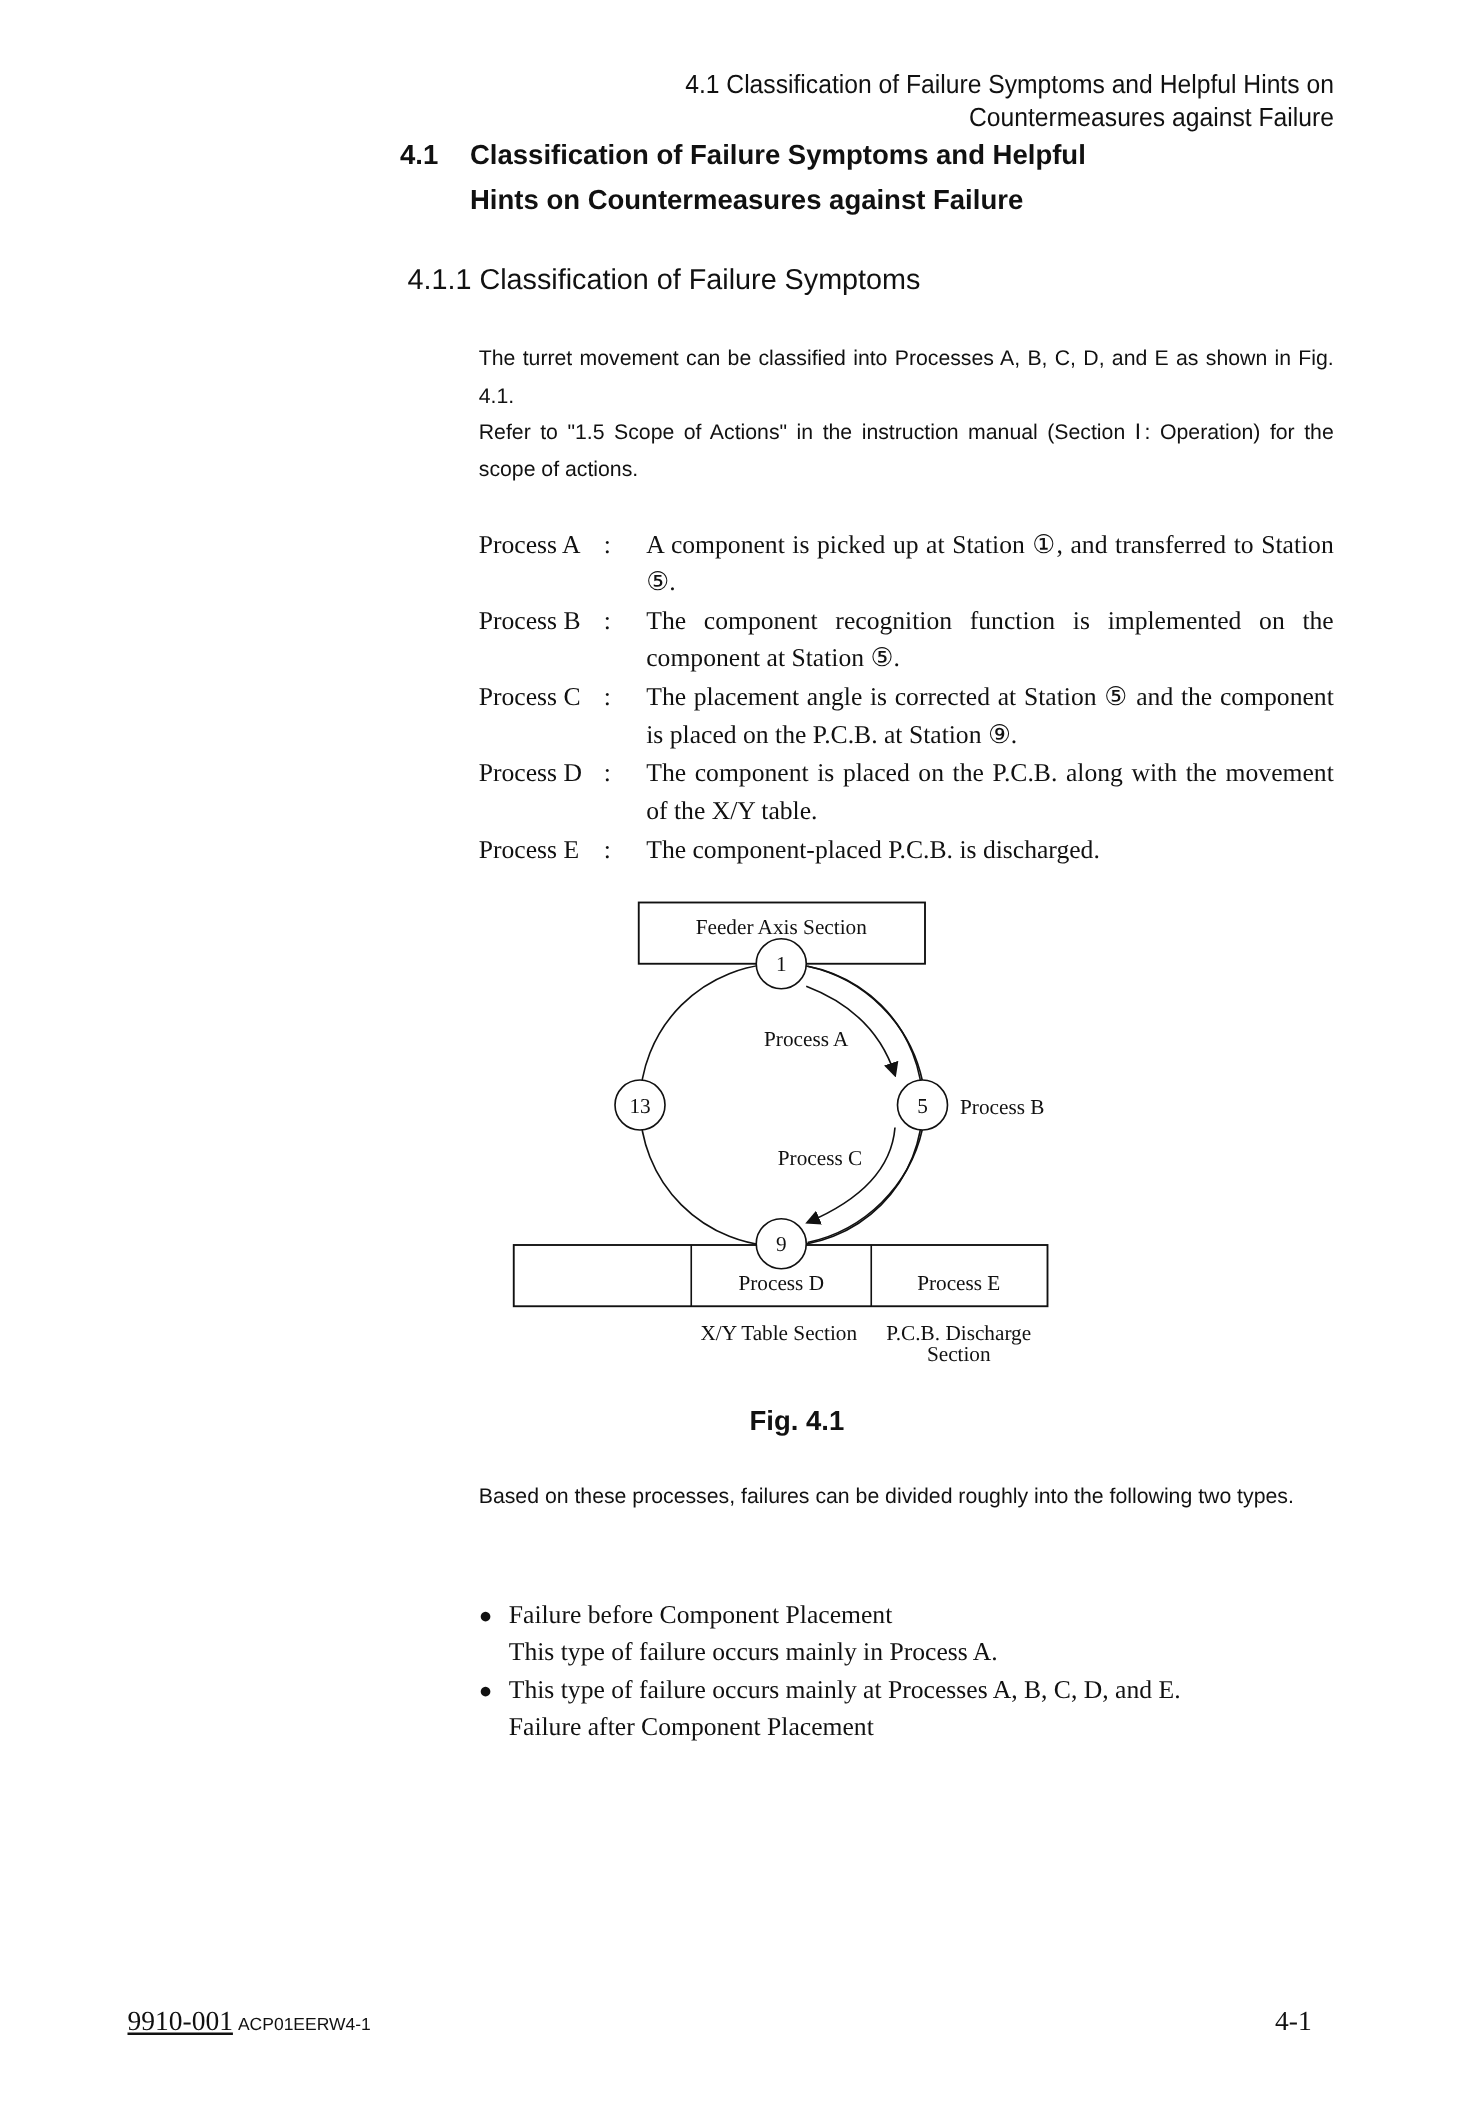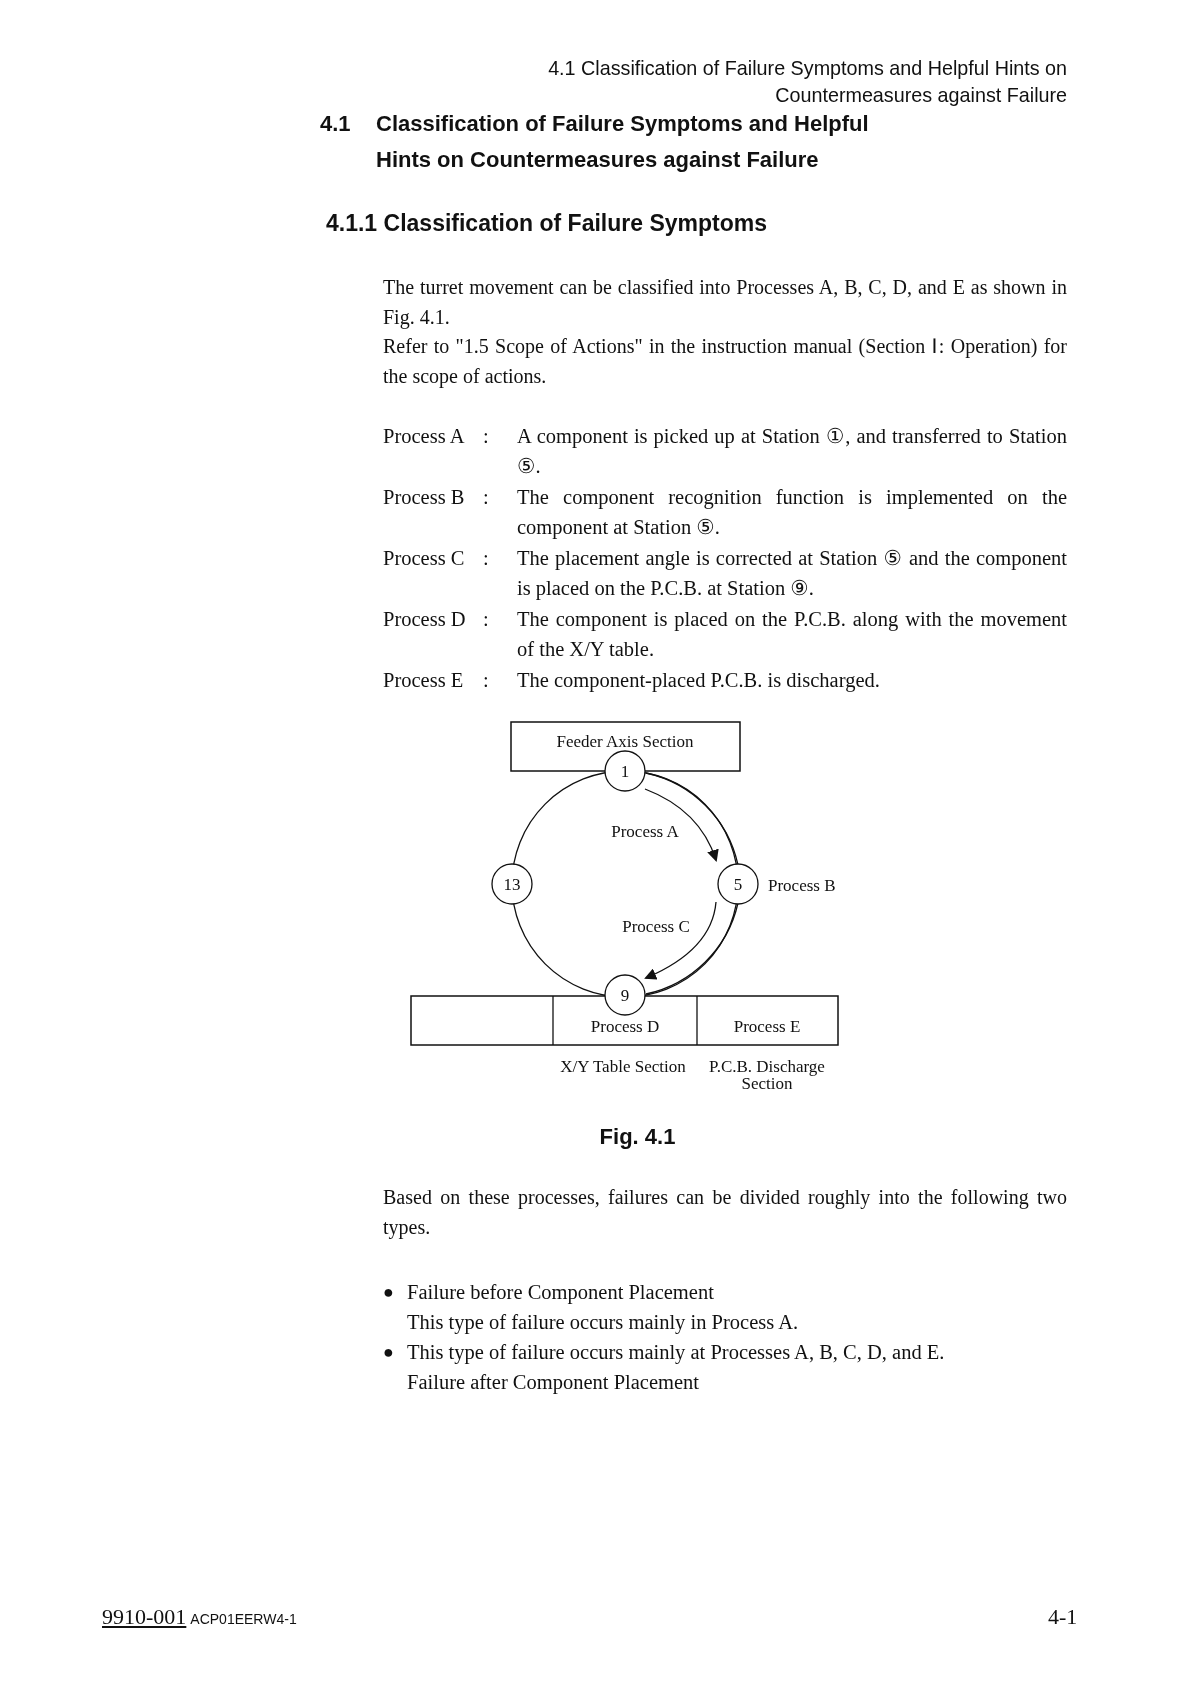--- a/index.html
+++ b/index.html
@@ -2,35 +2,35 @@
 <html><head>
 <meta charset="utf-8">
 <style>
   html, body { margin:0; padding:0; background:#ffffff; }
   body { width:1187px; height:1684px; position:relative; overflow:hidden; color:#111; }
   .abs { position:absolute; }
   .running-head { right:120px; top:54px; text-align:right; font-size:21px; line-height:27px; font-family:"Liberation Sans", sans-serif; transform:scaleX(0.94); transform-origin:right; }
   .h1 { left:320px; top:106px; width:747px; font-size:22px; font-weight:bold; line-height:36px; font-family:"Liberation Sans", sans-serif; }
   .h1 .num { display:inline-block; width:56px; }
   .h1 .line2 { padding-left:56px; display:block; }
-  .h2 { left:326px; top:210px; font-size:23px; font-weight:bold; font-family:"Liberation Sans", sans-serif; }
-  .body-text { left:383px; width:684px; font-size:20px; line-height:30px; font-family:Liberation Serif, serif; text-align:justify; }
+  .h2 { left:326px; top:210px; font-size:23px; font-weight:normal; font-family:"Liberation Sans", sans-serif; }
+  .body-text { left:383px; width:684px; font-size:17px; line-height:30px; font-family:Liberation Sans, sans-serif; text-align:justify; }
   .proc-list { left:383px; top:422px; width:684px; font-family:"Liberation Serif", serif; font-size:20.5px; line-height:29.5px; }
   .proc-row { display:flex; margin-bottom:2px; }
   .proc-label { width:100px; flex:none; }
   .proc-colon { width:14px; flex:none; }
   .proc-desc { flex:1; text-align:justify; text-align-last:left;margin-left:20px; }
   .fig-caption { left:0; width:1187px; top:1124px; text-align:center; font-size:22px; font-weight:bold; font-family:"Liberation Sans", sans-serif; padding-left:88px; box-sizing:border-box; }
   .bullets { left:383px; top:1277px; width:684px; font-family:"Liberation Serif", serif; font-size:20.5px; line-height:30px; }
   .bullet-item { display:flex; }
   .bullet-dot { width:24px; flex:none; font-size:18px; }
   .footer-left { left:102px; top:1604px; font-family:"Liberation Serif", serif; font-size:22px; }
   .footer-left .doc-num { text-decoration:underline; }
   .footer-left .code { font-family:"Liberation Sans", sans-serif; font-size:14px; margin-left:4px; }
-  .footer-right { left:1048px; top:1604px; font-family:"Liberation Serif", serif; font-size:22px; }
+  .footer-right { left:1020px; top:1604px; font-family:"Liberation Serif", serif; font-size:22px; }
   svg text { font-family:"Liberation Serif", serif; fill:#111; }
 </style>
 </head>
 <body>
 
 <div class="abs running-head">
   <div>4.1 Classification of Failure Symptoms and Helpful Hints on</div>
   <div>Countermeasures against Failure</div>
 </div>
 

